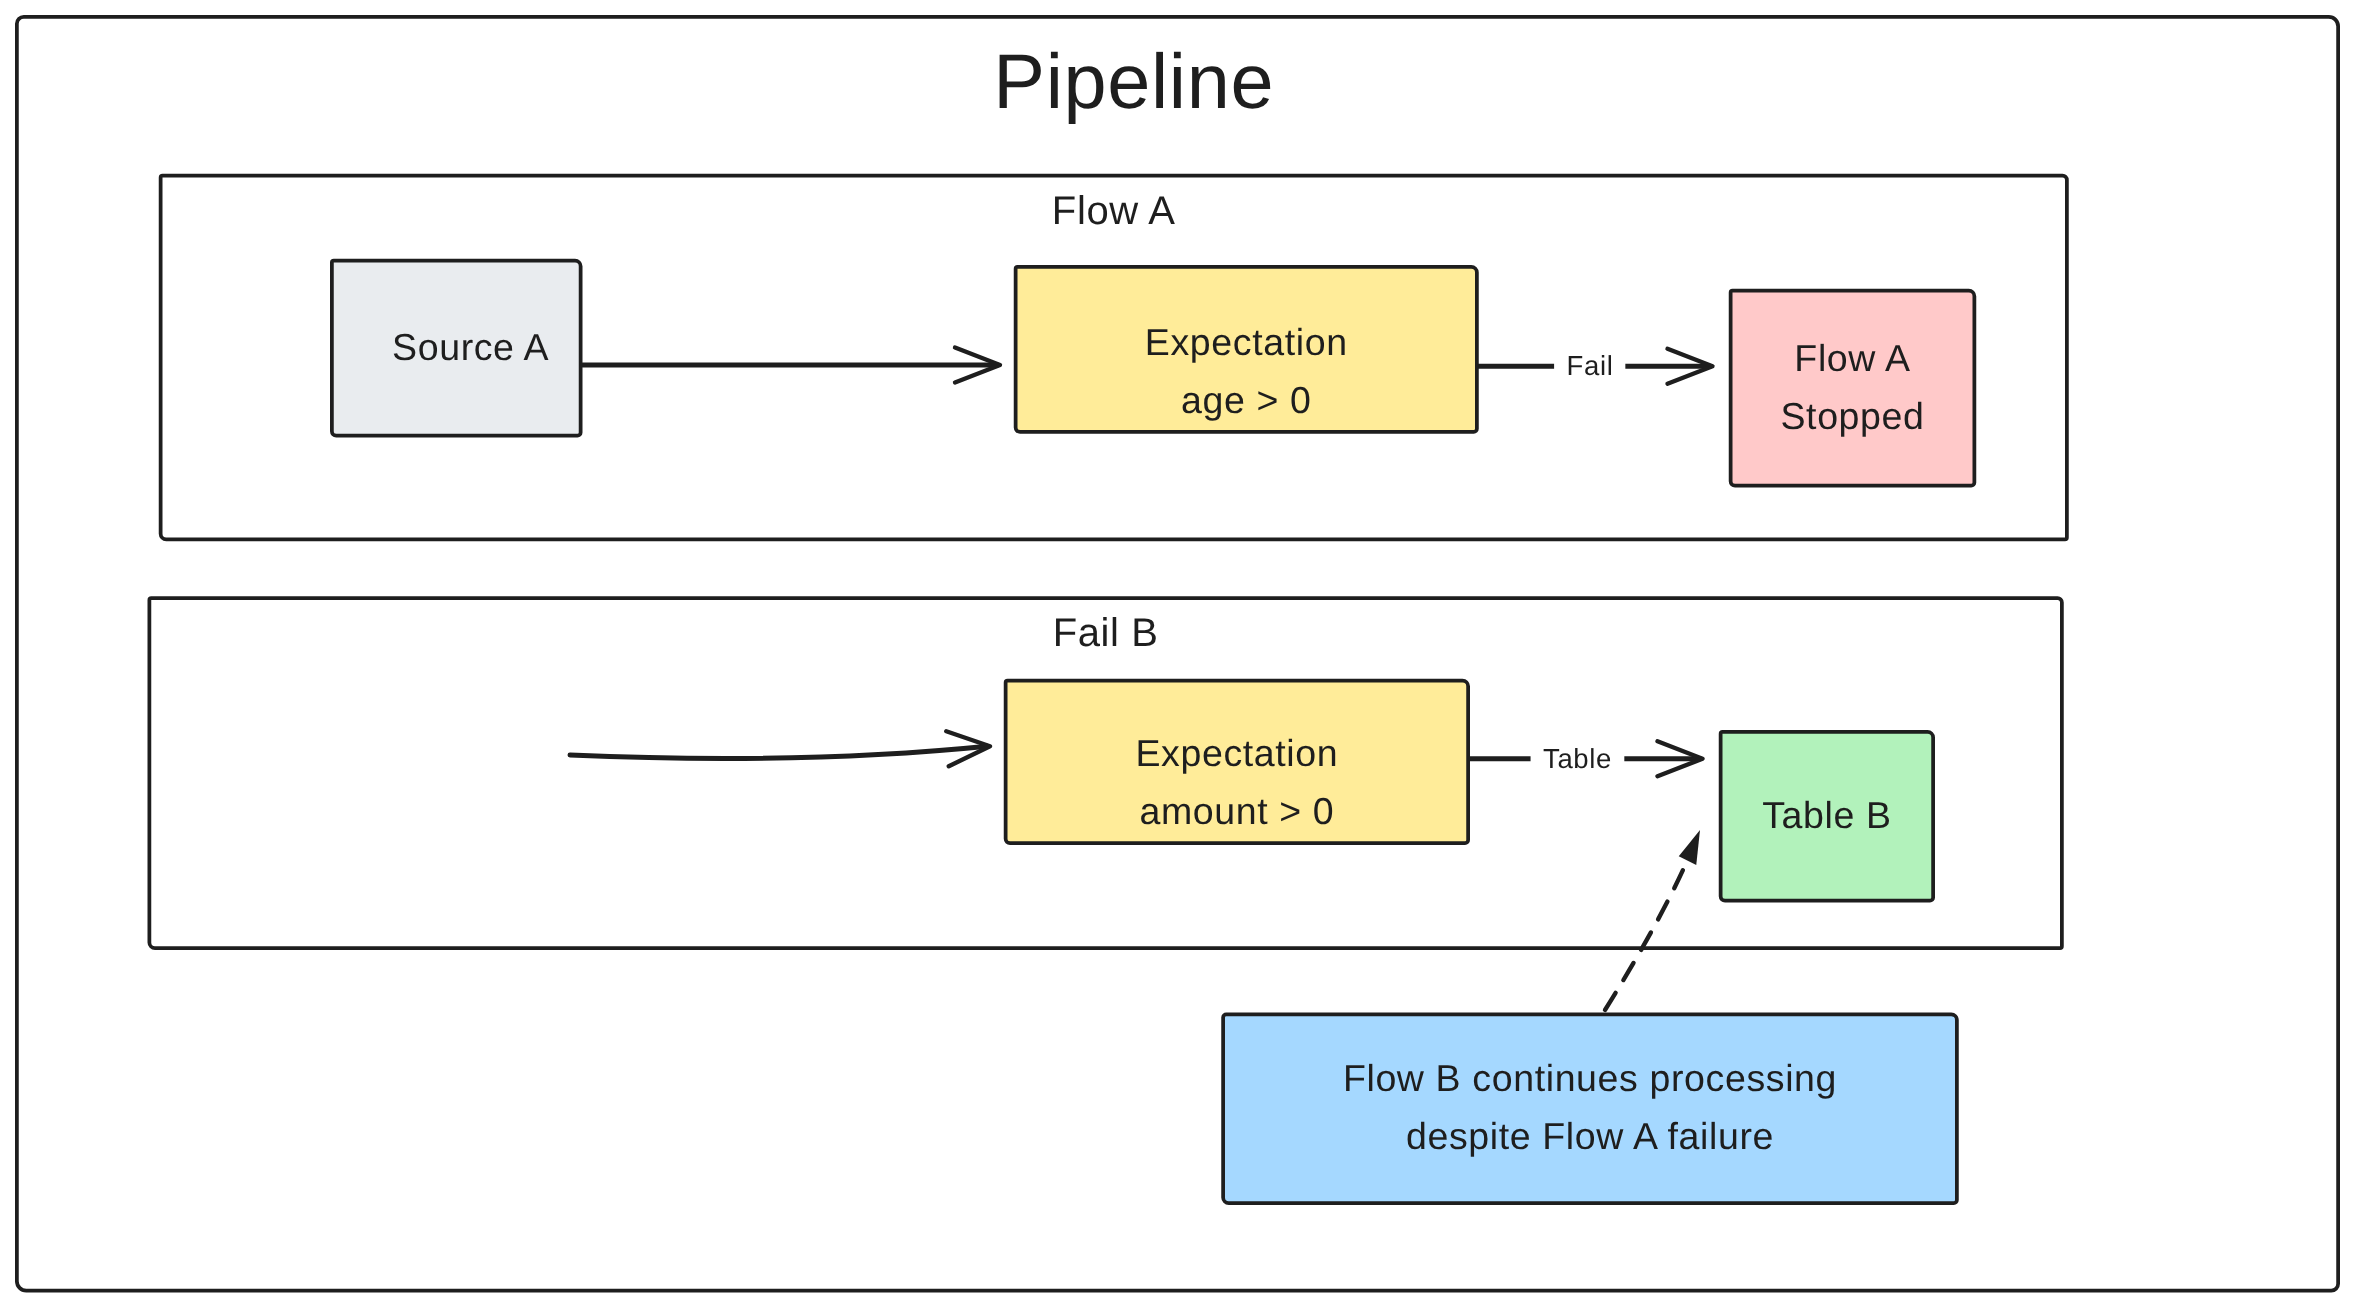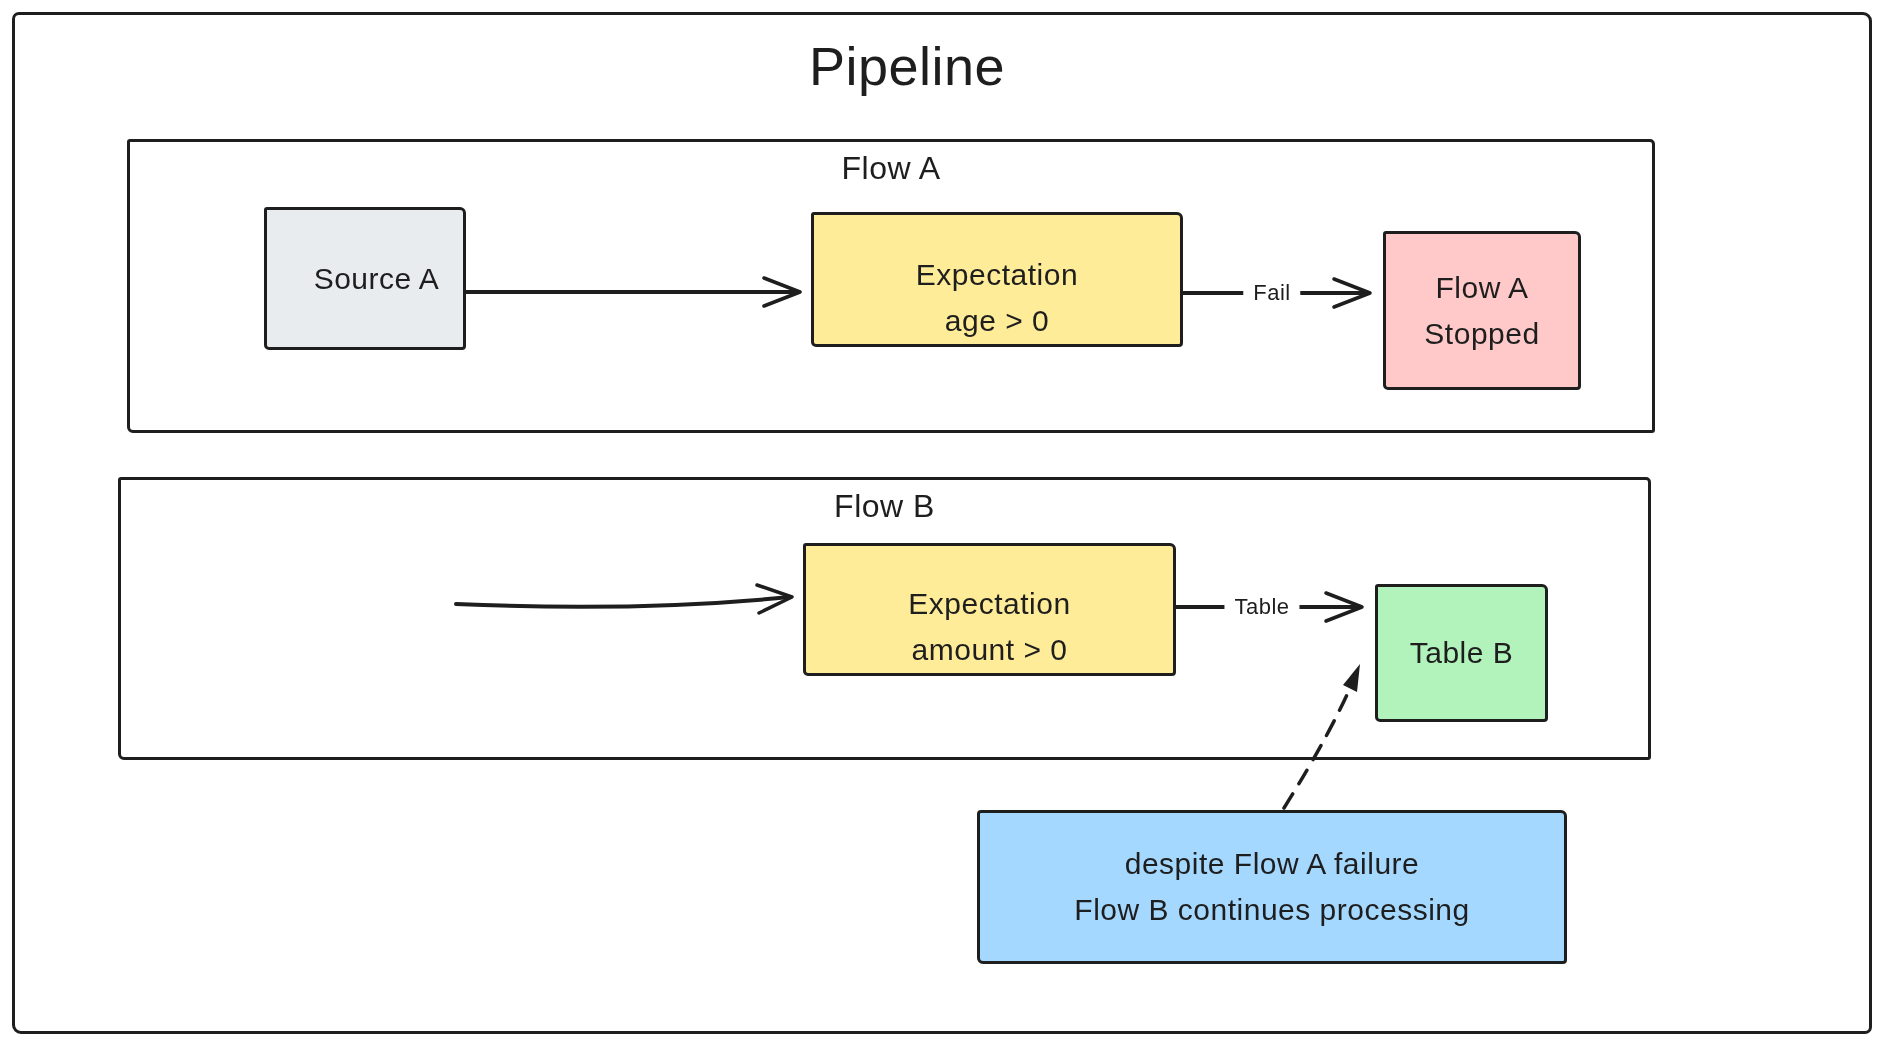--- a/index.html
+++ b/index.html
@@ -13,21 +13,21 @@
     letter-spacing:0.5px;
   }
   .outer{
     position:absolute;left:12px;top:12px;width:1860px;height:1022px;
     border:3px solid var(--color-stroke,#1e1e1e);
     border-radius:7px 9px 7px 9px;
     box-sizing:border-box;
   }
   .title{
     position:absolute;left:757px;top:36px;width:300px;
-    text-align:center;font-size:54px;line-height:60px;
+    text-align:center;font-size:62px;line-height:60px;
   }
   .group{
     position:absolute;
     border:3px solid var(--color-stroke,#1e1e1e);
     border-radius:3px 5px 3px 6px;
     box-sizing:border-box;
   }
   .group-a{left:127px;top:139px;width:1528px;height:294px;}
   .group-b{left:118px;top:477px;width:1533px;height:283px;}
   .group-label{
@@ -110,31 +110,31 @@
       <div>Expectation</div>
       <div>age &gt; 0</div>
     </div>
     <div class="node stop stop-a">
       <div>Flow A</div>
       <div>Stopped</div>
     </div>
   </div>
 
   <div class="group group-b">
-    <div class="group-label">Flow B</div>
+    <div class="group-label">Fail B</div>
     <div class="node exp exp-b">
       <div>Expectation</div>
       <div>amount &gt; 0</div>
     </div>
     <div class="node tbl tbl-b">
       <div>Table B</div>
     </div>
   </div>
 
   <div class="edge-label" style="left:1272px;top:293px;">Fail</div>
   <div class="edge-label" style="left:1262px;top:607px;">Table</div>
 
   <div class="note">
+    <div>Flow B continues processing</div>
     <div>despite Flow A failure</div>
-    <div>Flow B continues processing</div>
   </div>
 
 </div>
 
 </body></html>

